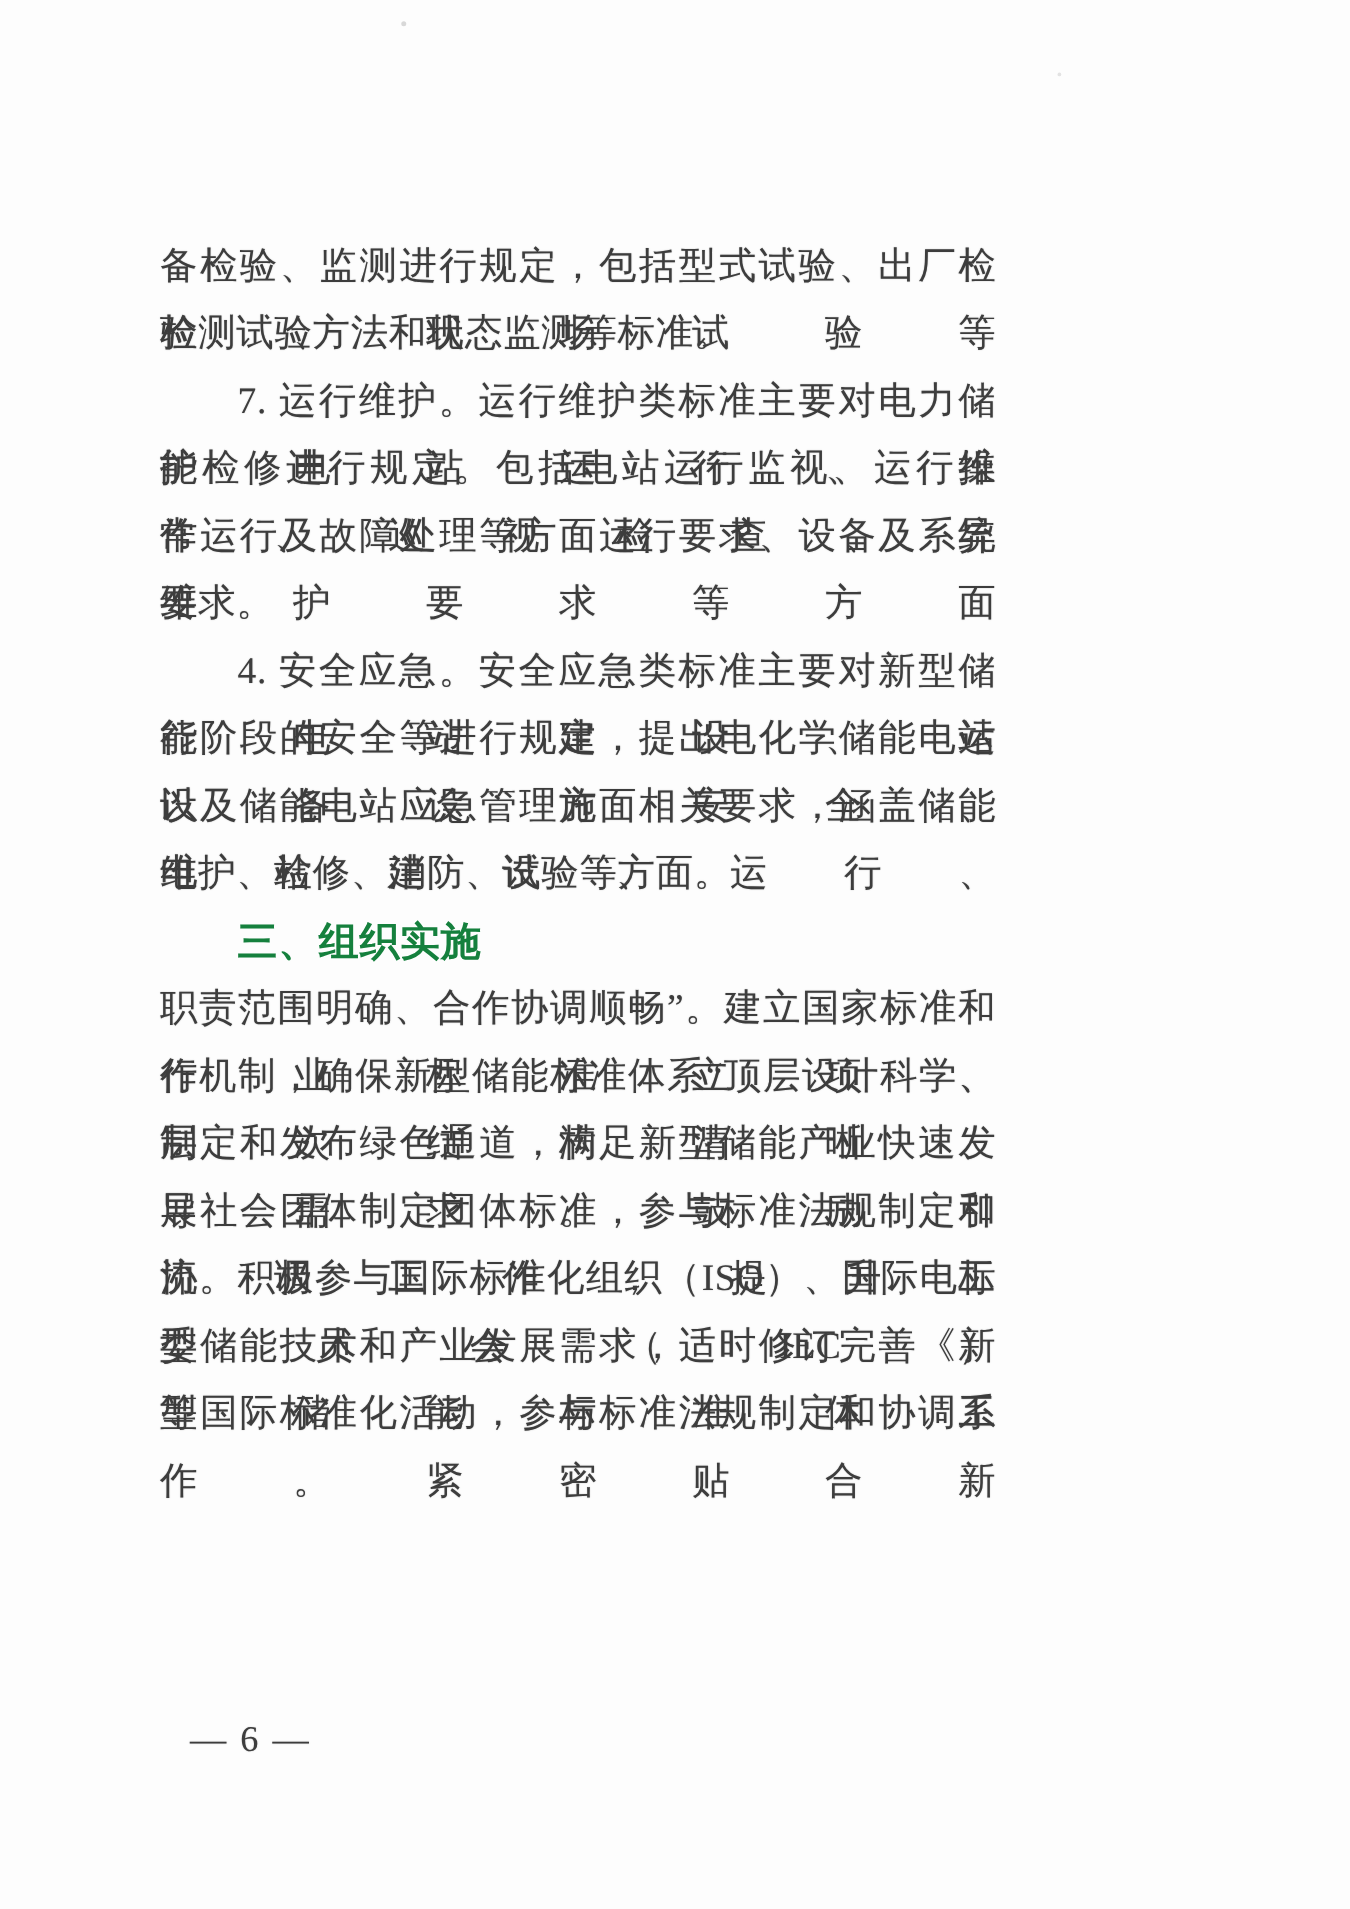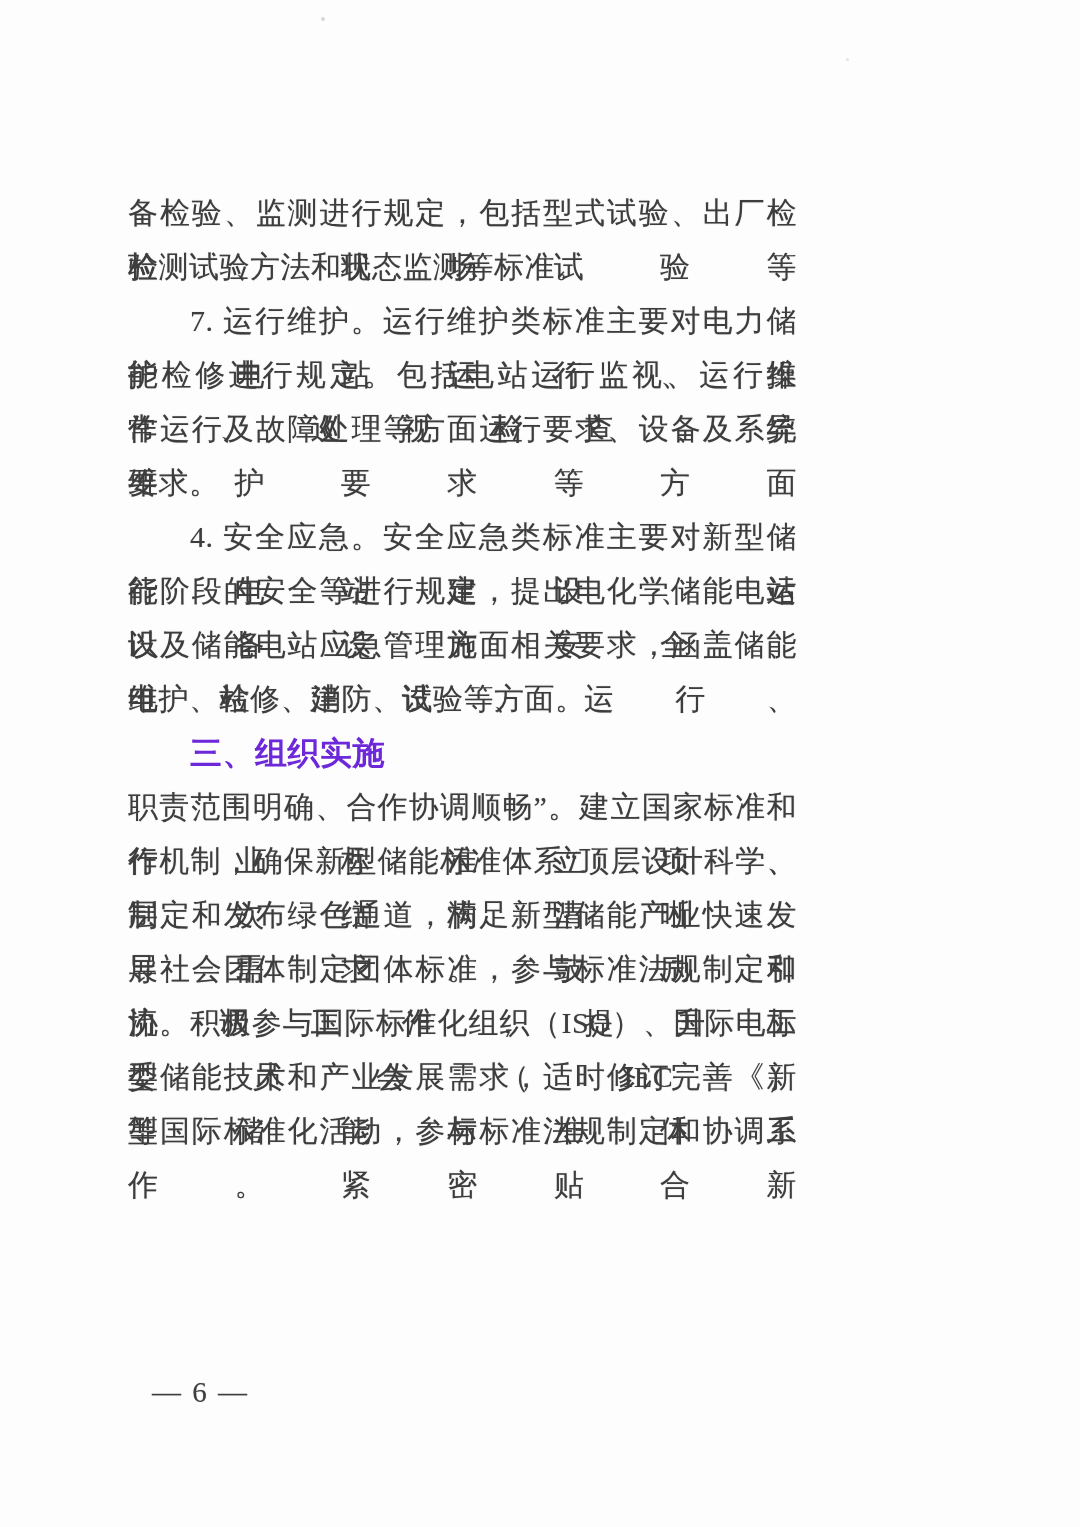--- a/index.html
+++ b/index.html
@@ -39,21 +39,21 @@
     text-align-last: justify;
     text-justify: inter-character;
   }
   .doc-body .line.indent {
     text-indent: 62px;
   }
   .doc-body .line.heading {
     font-family: "Liberation Sans", "DejaVu Sans", sans-serif;
     font-weight: 700;
     font-size: 32px;
-    color: #6d28d9;
+    color: #15803d;
     text-shadow: none;
   }
   .page-footer {
     position: absolute;
     top: 1372px;
     left: 152px;
     font-size: 29px;
     line-height: 40px;
     color: #3d3d3d;
     letter-spacing: 2px;

